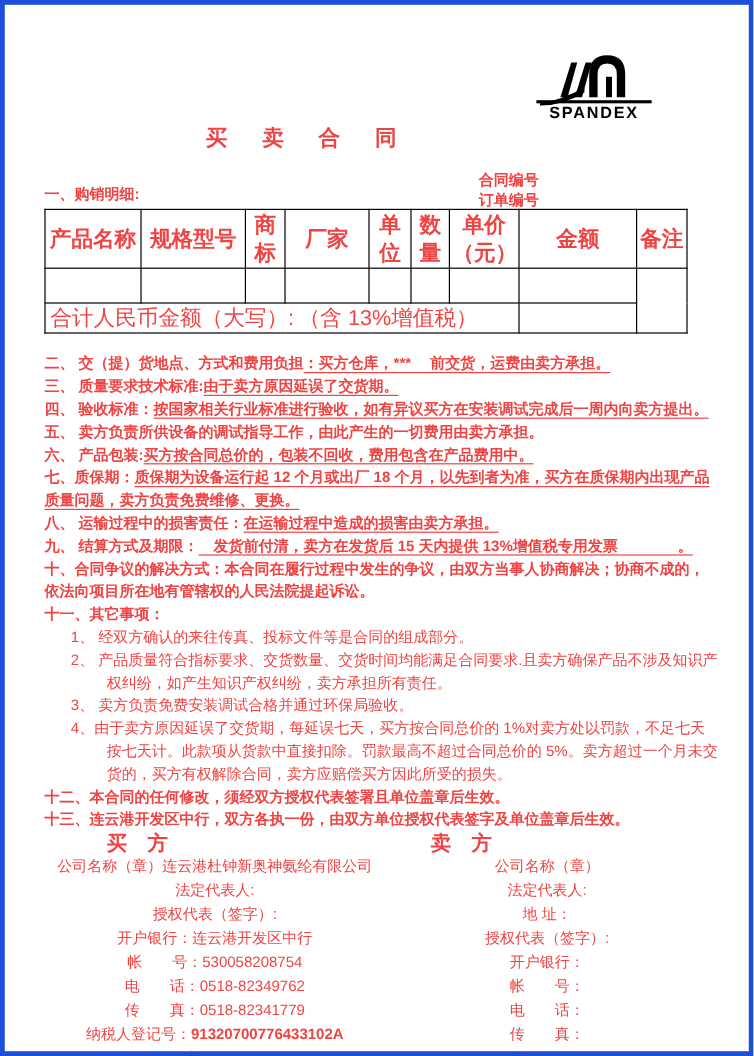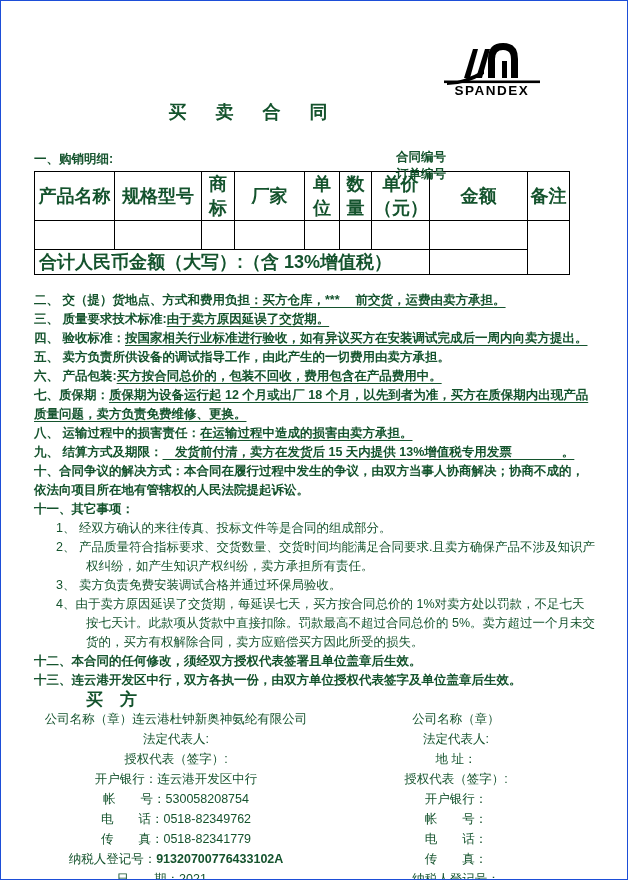--- a/index.html
+++ b/index.html
@@ -1,44 +1,44 @@
 <!DOCTYPE html>
 <html><head>
 <meta charset="utf-8">
 <style>
   html,body { margin:0; padding:0; background:#ffffff; }
   .page {
     position:relative; width:628px; height:880px; margin:0 auto;
-    background:#fff; color:#14532d; overflow:hidden; box-sizing:border-box;
-    border:1px solid #1d4ed8;
+    background:#fff; color:#ef4444; overflow:hidden; box-sizing:border-box;
+    border:4px solid #1d4ed8;
     font-family:"Liberation Sans", sans-serif;
   }
   
   .logo { position:absolute; top:36px; left:441px; width:106px; }
   .logo svg { display:block; }
   
   .title {
     margin:0 0 0 33px; padding-top:96px; width:440px; text-align:center;
     font-size:18px; font-weight:bold; letter-spacing:12px; line-height:30px;
   }
   
   .meta { position:relative; margin:6px 33px 0; height:36px; font-size:12.5px; }
-  .meta .nos { position:absolute; left:362px; top:16px; line-height:17px; font-weight:600; }
+  .meta .nos { position:absolute; left:362px; top:6px; line-height:17px; font-weight:600; }
   .meta .sec { position:absolute; left:0; bottom:1px; font-weight:600; }
   
   table.products {
     border-collapse:collapse; table-layout:fixed; margin:2px 0 16px 33px;
     width:535px; font-size:18px;
   }
   table.products th, table.products td { border:1px solid #000; padding:0 2px; text-align:center; overflow:hidden; }
   table.products th { height:22px; font-weight:bold; }
   table.products tr.data td { height:28px; }
   table.products tr.total td { height:23px; }
   td.total-cell { text-align:left; }
-  .total-inner { display:flex; padding:0 32px 0 2px; font-weight:700; }
+  .total-inner { display:flex; justify-content:space-between; padding:0 32px 0 2px; font-weight:400; }
   
   .clauses { margin:5px 33px 0; width:562px; font-size:12.5px; line-height:19px; }
   .clause { font-weight:600; white-space:pre-wrap; }
   .clause .u { text-decoration:underline; text-underline-offset:3px; text-decoration-thickness:1px; }
   .clause.sub { font-weight:400; padding-left:52px; text-indent:-30px; }
   
   .sig-head { display:grid; grid-template-columns:284px 1fr; margin:0 33px; font-size:17px; line-height:19px; font-weight:bold; }
   .sig-head .buyer-h { padding-left:52px; }
   .sig-head .seller-h { padding-left:38px; }
   .sig-cols { display:grid; grid-template-columns:284px 1fr; margin:0 33px; font-size:12.5px; }
@@ -135,20 +135,21 @@
     <div class="clause sub">1、 经双方确认的来往传真、投标文件等是合同的组成部分。</div>
     <div class="clause sub">2、 产品质量符合指标要求、交货数量、交货时间均能满足合同要求.且卖方确保产品不涉及知识产权纠纷，如产生知识产权纠纷，卖方承担所有责任。</div>
     <div class="clause sub">3、 卖方负责免费安装调试合格并通过环保局验收。</div>
     <div class="clause sub">4、由于卖方原因延误了交货期，每延误七天，买方按合同总价的 1%对卖方处以罚款，不足七天按七天计。此款项从货款中直接扣除。罚款最高不超过合同总价的 5%。卖方超过一个月未交货的，买方有权解除合同，卖方应赔偿买方因此所受的损失。</div>
     <div class="clause">十二、本合同的任何修改，须经双方授权代表签署且单位盖章后生效。</div>
     <div class="clause">十三、连云港开发区中行，双方各执一份，由双方单位授权代表签字及单位盖章后生效。</div>
   </div>
 
   <div class="sig-head">
     <div class="buyer-h">买　方</div>
+    <div class="seller-h">卖　方</div>
   </div>
 
   <div class="sig-cols">
     <div>
       <div class="sig-row"><span class="lbl">公司名称（章）</span><span class="val">连云港杜钟新奥神氨纶有限公司</span></div>
       <div class="sig-row"><span class="lbl">法定代表人:</span><span class="val"></span></div>
       <div class="sig-row"><span class="lbl">授权代表（签字）:</span><span class="val"></span></div>
       <div class="sig-row"><span class="lbl">开户银行：</span><span class="val">连云港开发区中行</span></div>
       <div class="sig-row"><span class="lbl">帐　　号：</span><span class="val">530058208754</span></div>
       <div class="sig-row"><span class="lbl">电　　话：</span><span class="val">0518-82349762</span></div>

